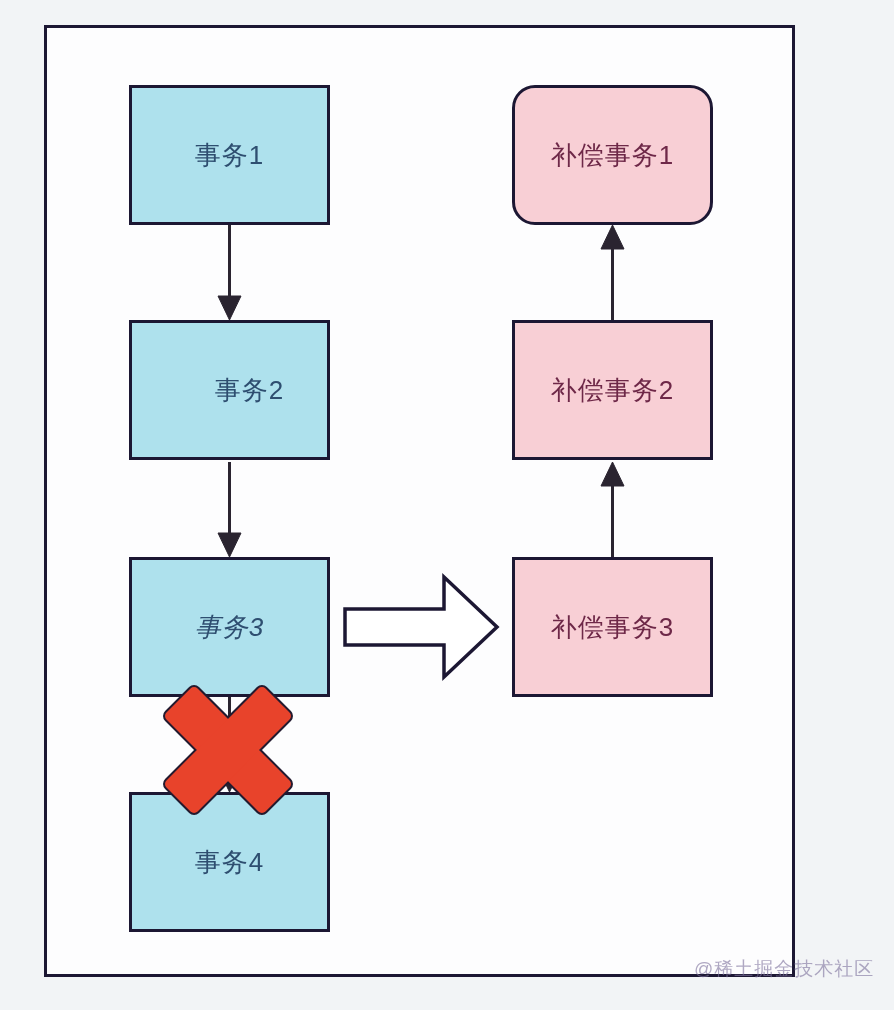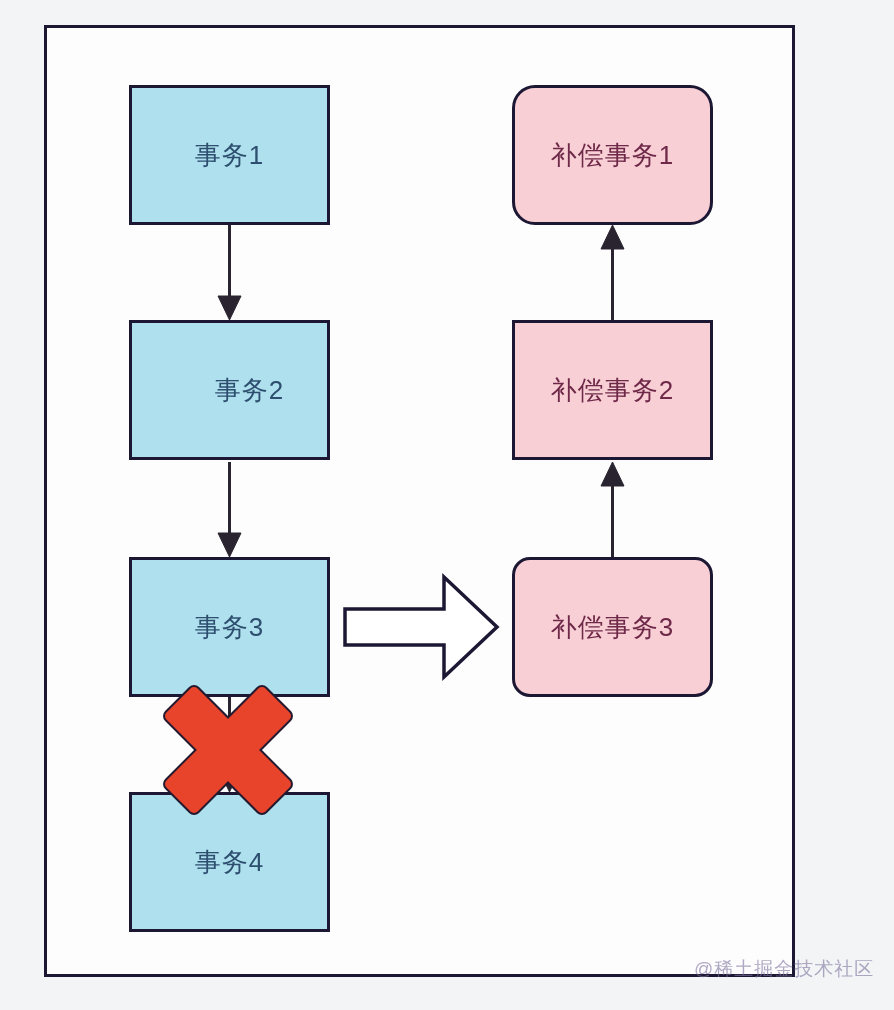--- a/index.html
+++ b/index.html
@@ -29,22 +29,22 @@
     display: flex;
     align-items: center;
     justify-content: center;
     font-size: 26px;
     font-weight: 500;
     letter-spacing: 1px;
     z-index: 2;
   }
   .node.tx   { background: #aee1ed; color: #2e4e70; left: 129px; }
   .node.comp { background: #f8cfd5; color: #6e2848; left: 512px; }
-  .t1 { top: 85px; }  .t2 { top: 320px; padding-left: 40px; } .t3 { top: 557px; } .t4 { top: 792px; }
-  .c1 { top: 85px; border-radius: 23px; }  .c2 { top: 320px; } .c3 { top: 557px; border-radius: 18px; }
+  .t1 { top: 85px; }  .t2 { top: 320px; padding-left: 40px; } .t3 { top: 557px; font-style: italic; } .t4 { top: 792px; }
+  .c1 { top: 85px; border-radius: 23px; }  .c2 { top: 320px; } .c3 { top: 557px; }
   .overlay {
     position: absolute;
     left: 0; top: 0;
     width: 894px; height: 1010px;
     z-index: 3;
     pointer-events: none;
   }
   .watermark {
     position: absolute;
     left: 694px; top: 956px;

